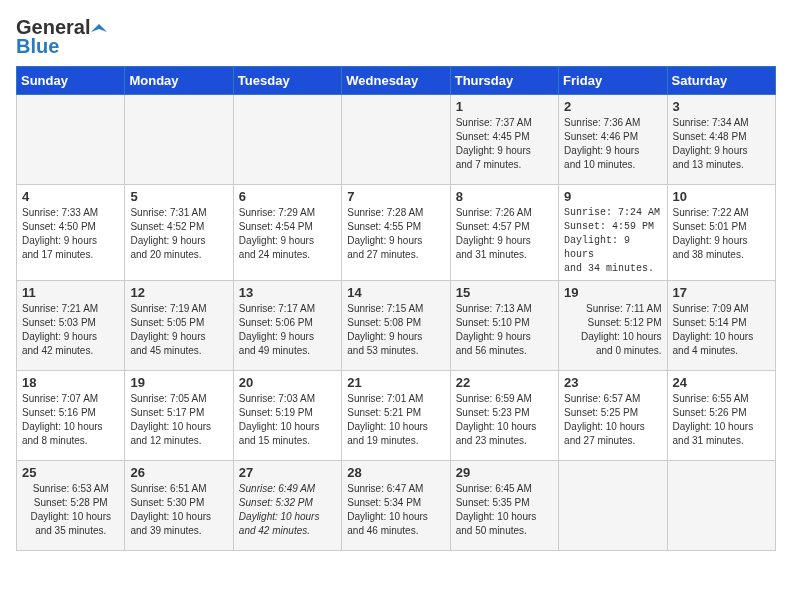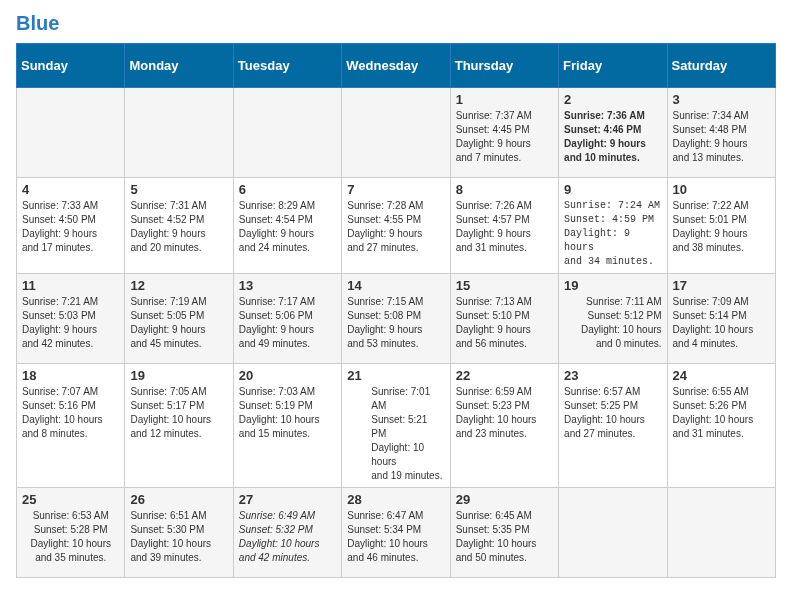--- a/index.html
+++ b/index.html
@@ -32,25 +32,25 @@
     .location {
       font-size: 15px;
       color: #555;
     }
     table {
       width: 100%;
       border-collapse: collapse;
       table-layout: fixed;
     }
     thead th {
-      background-color: #0369a1;
+      background-color: #1d4ed8;
       color: #fff;
       font-size: 13px;
       font-weight: bold;
-      padding: 14px 4px;
+      padding: 6px 4px;
       text-align: left;
       border: 1px solid #2a7abf;
     }
     tbody td {
       vertical-align: top;
       border: 1px solid #ccc;
       padding: 4px 5px;
       font-size: 10.5px;
       color: #333;
       height: 90px;
@@ -74,20 +74,25 @@
     }
     .empty-cell {
       background-color: #f5f5f5;
     }
   </style>
 </head>
 <body>
 
 <div class="header-area">
   <div class="logo">
+    <div>
+      <span style="font-size:20px;font-weight:bold;color:#333;">General</span><svg width="16" height="16" viewBox="0 0 16 16" style="vertical-align:middle;margin:0 1px;">
+          <polygon points="8,2 16,10 8,7 0,10" fill="#2a7abf"></polygon>
+        </svg>
+    </div>
     <div style="font-size:20px;font-weight:bold;color:#2a7abf;margin-top:-4px;">Blue</div>
   </div>
   <div class="title-area">
     <div class="month-title"></div>
     <div class="location"></div>
   </div>
 </div>
 
 <table>
   <thead>
@@ -109,21 +114,21 @@
         <td class="empty-cell"></td>
         <td>
           <span class="day-num">1</span>
           <div class="day-info" style="white-space: pre-line;">Sunrise: 7:37 AM
 Sunset: 4:45 PM
 Daylight: 9 hours
 and 7 minutes.</div>
         </td>
         <td>
           <span class="day-num">2</span>
-          <div class="day-info" style="white-space: pre-line; font-weight: bold;">Sunrise: 7:36 AM
+          <div class="day-info" style="white-space: pre-line;">Sunrise: 7:36 AM
 Sunset: 4:46 PM
 Daylight: 9 hours
 and 10 minutes.</div>
         </td>
         <td>
           <span class="day-num">3</span>
           <div class="day-info" style="white-space: pre-line;">Sunrise: 7:34 AM
 Sunset: 4:48 PM
 Daylight: 9 hours
 and 13 minutes.</div>
@@ -139,21 +144,21 @@
         </td>
         <td>
           <span class="day-num">5</span>
           <div class="day-info" style="white-space: pre-line;">Sunrise: 7:31 AM
 Sunset: 4:52 PM
 Daylight: 9 hours
 and 20 minutes.</div>
         </td>
         <td>
           <span class="day-num">6</span>
-          <div class="day-info" style="white-space: pre-line;">Sunrise: 8:29 AM
+          <div class="day-info" style="white-space: pre-line;">Sunrise: 7:29 AM
 Sunset: 4:54 PM
 Daylight: 9 hours
 and 24 minutes.</div>
         </td>
         <td>
           <span class="day-num">7</span>
           <div class="day-info" style="white-space: pre-line;">Sunrise: 7:28 AM
 Sunset: 4:55 PM
 Daylight: 9 hours
 and 27 minutes.</div>
@@ -248,21 +253,21 @@
         </td>
         <td>
           <span class="day-num">20</span>
           <div class="day-info" style="white-space: pre-line;">Sunrise: 7:03 AM
 Sunset: 5:19 PM
 Daylight: 10 hours
 and 15 minutes.</div>
         </td>
         <td>
           <span class="day-num">21</span>
-          <div class="day-info" style="white-space: pre-line; margin-left: 24px;">Sunrise: 7:01 AM
+          <div class="day-info" style="white-space: pre-line;">Sunrise: 7:01 AM
 Sunset: 5:21 PM
 Daylight: 10 hours
 and 19 minutes.</div>
         </td>
         <td>
           <span class="day-num">22</span>
           <div class="day-info" style="white-space: pre-line;">Sunrise: 6:59 AM
 Sunset: 5:23 PM
 Daylight: 10 hours
 and 23 minutes.</div>

